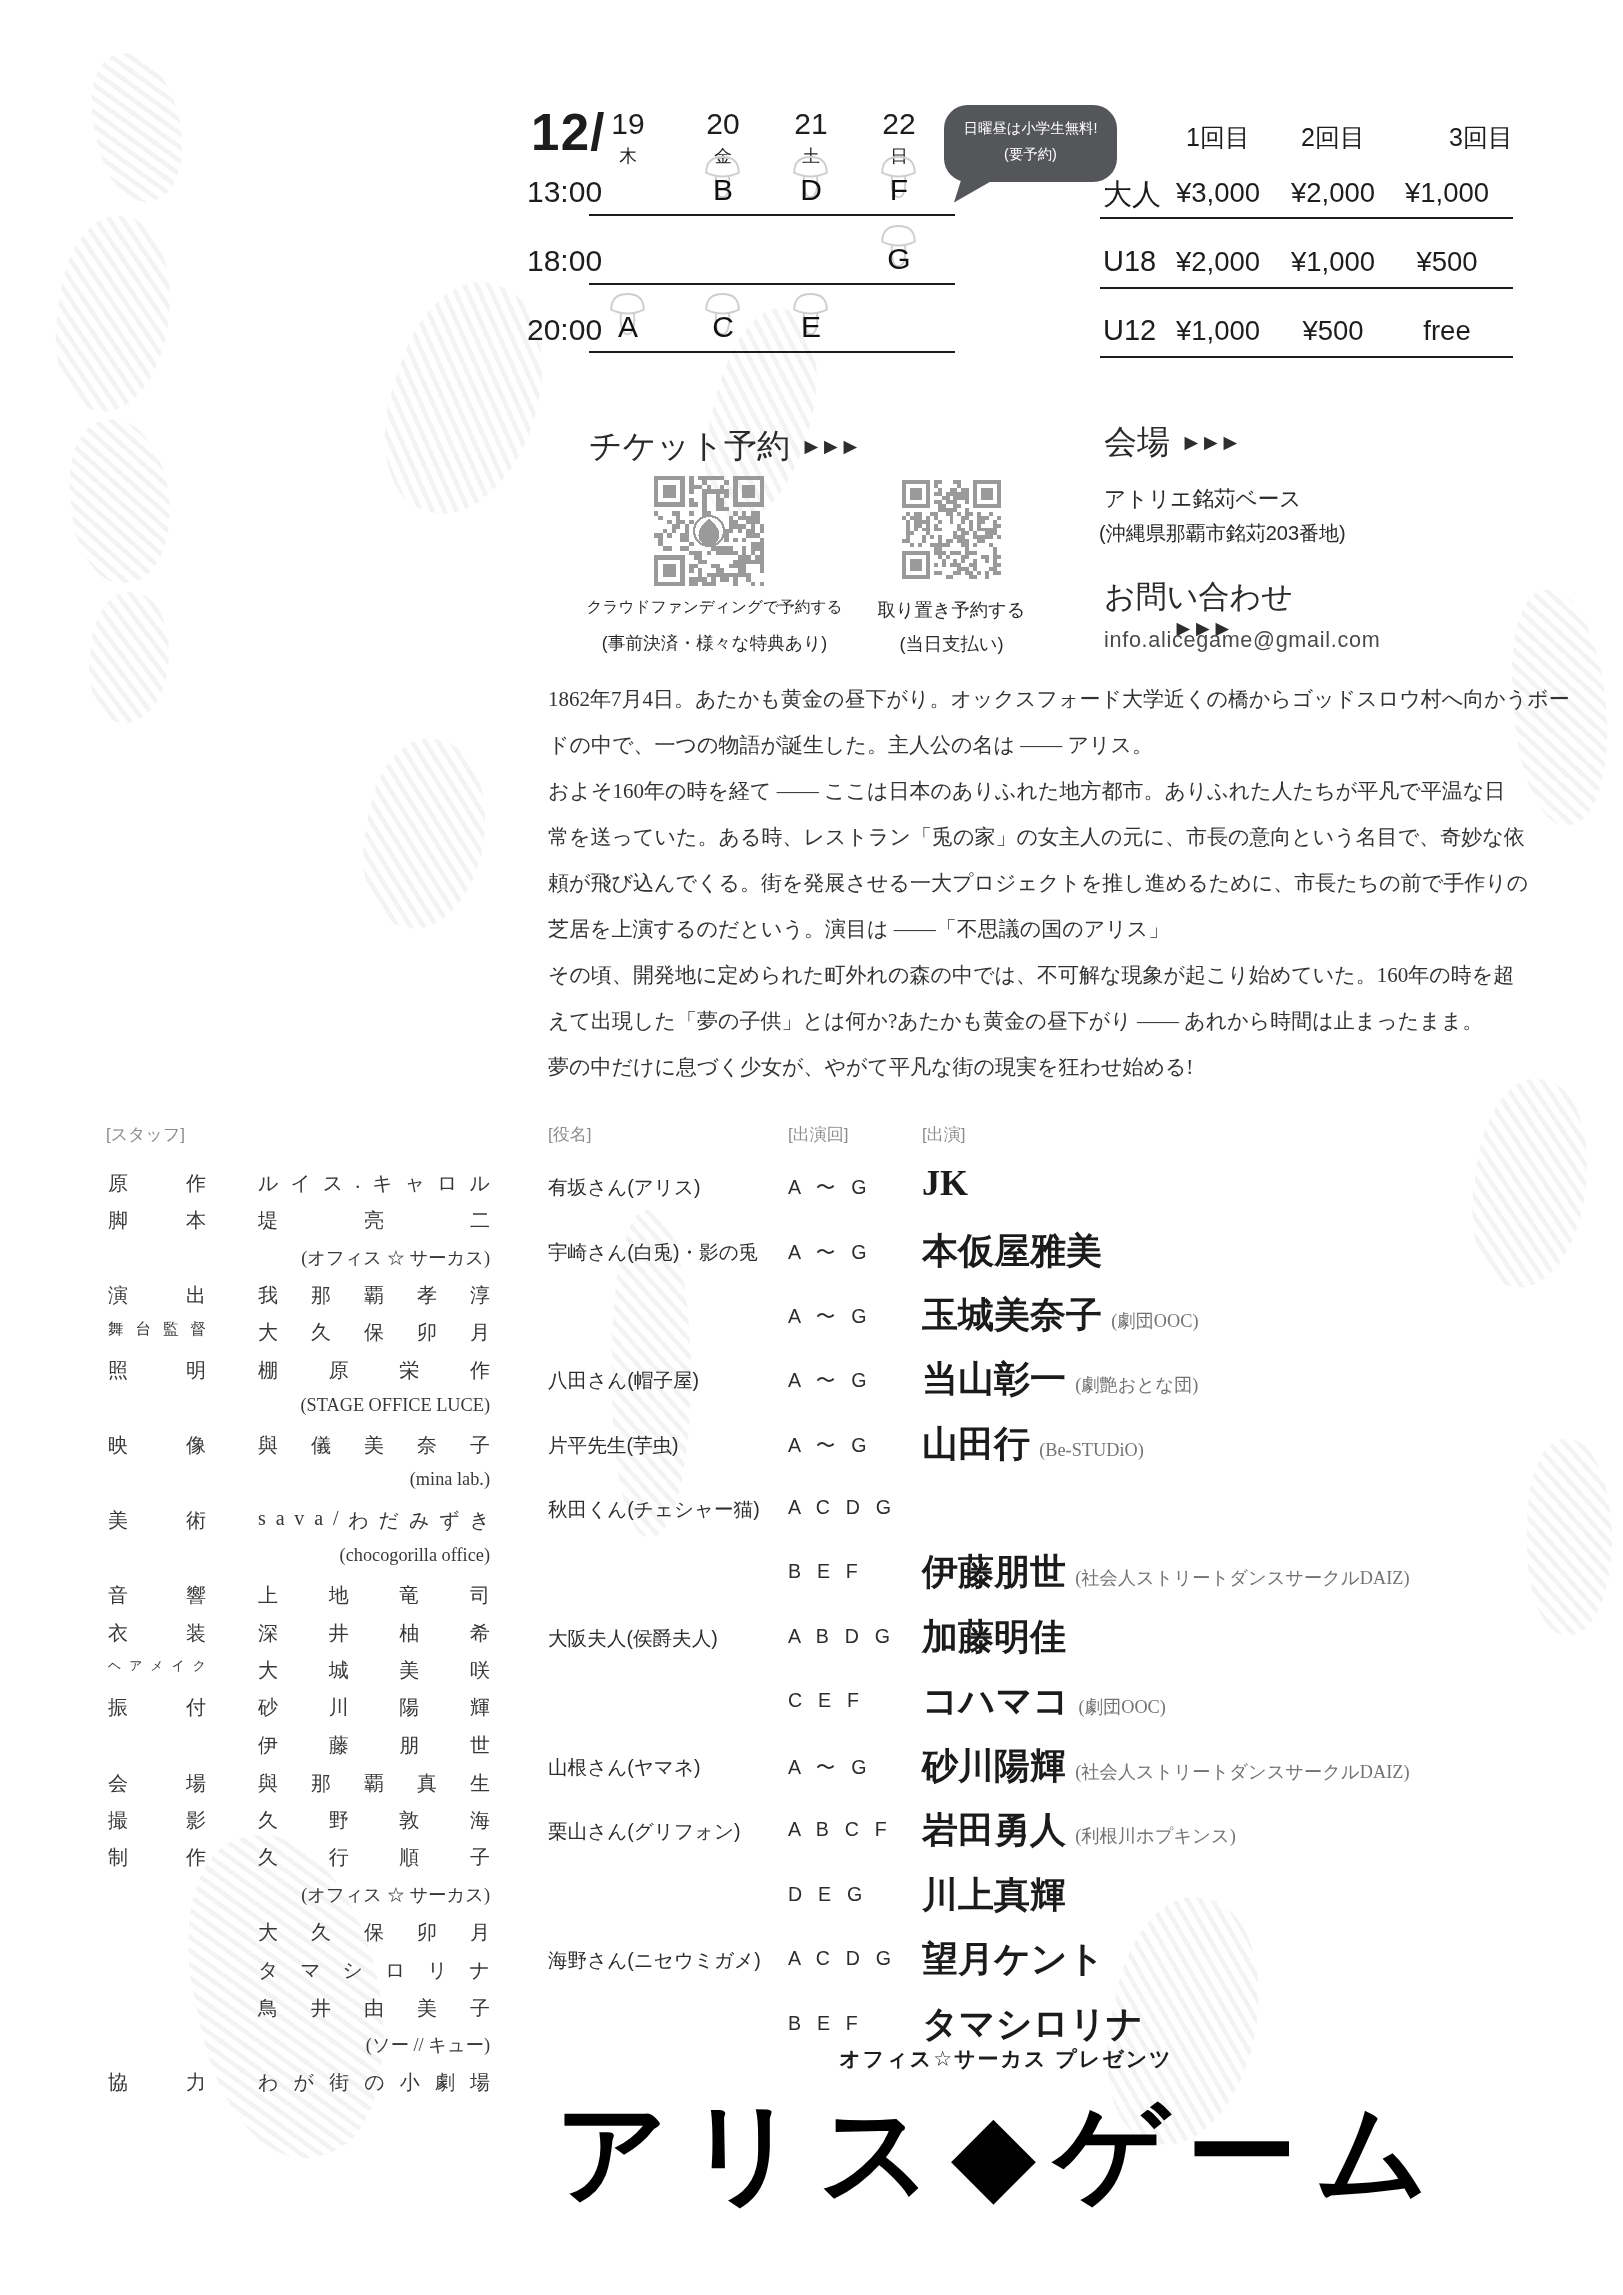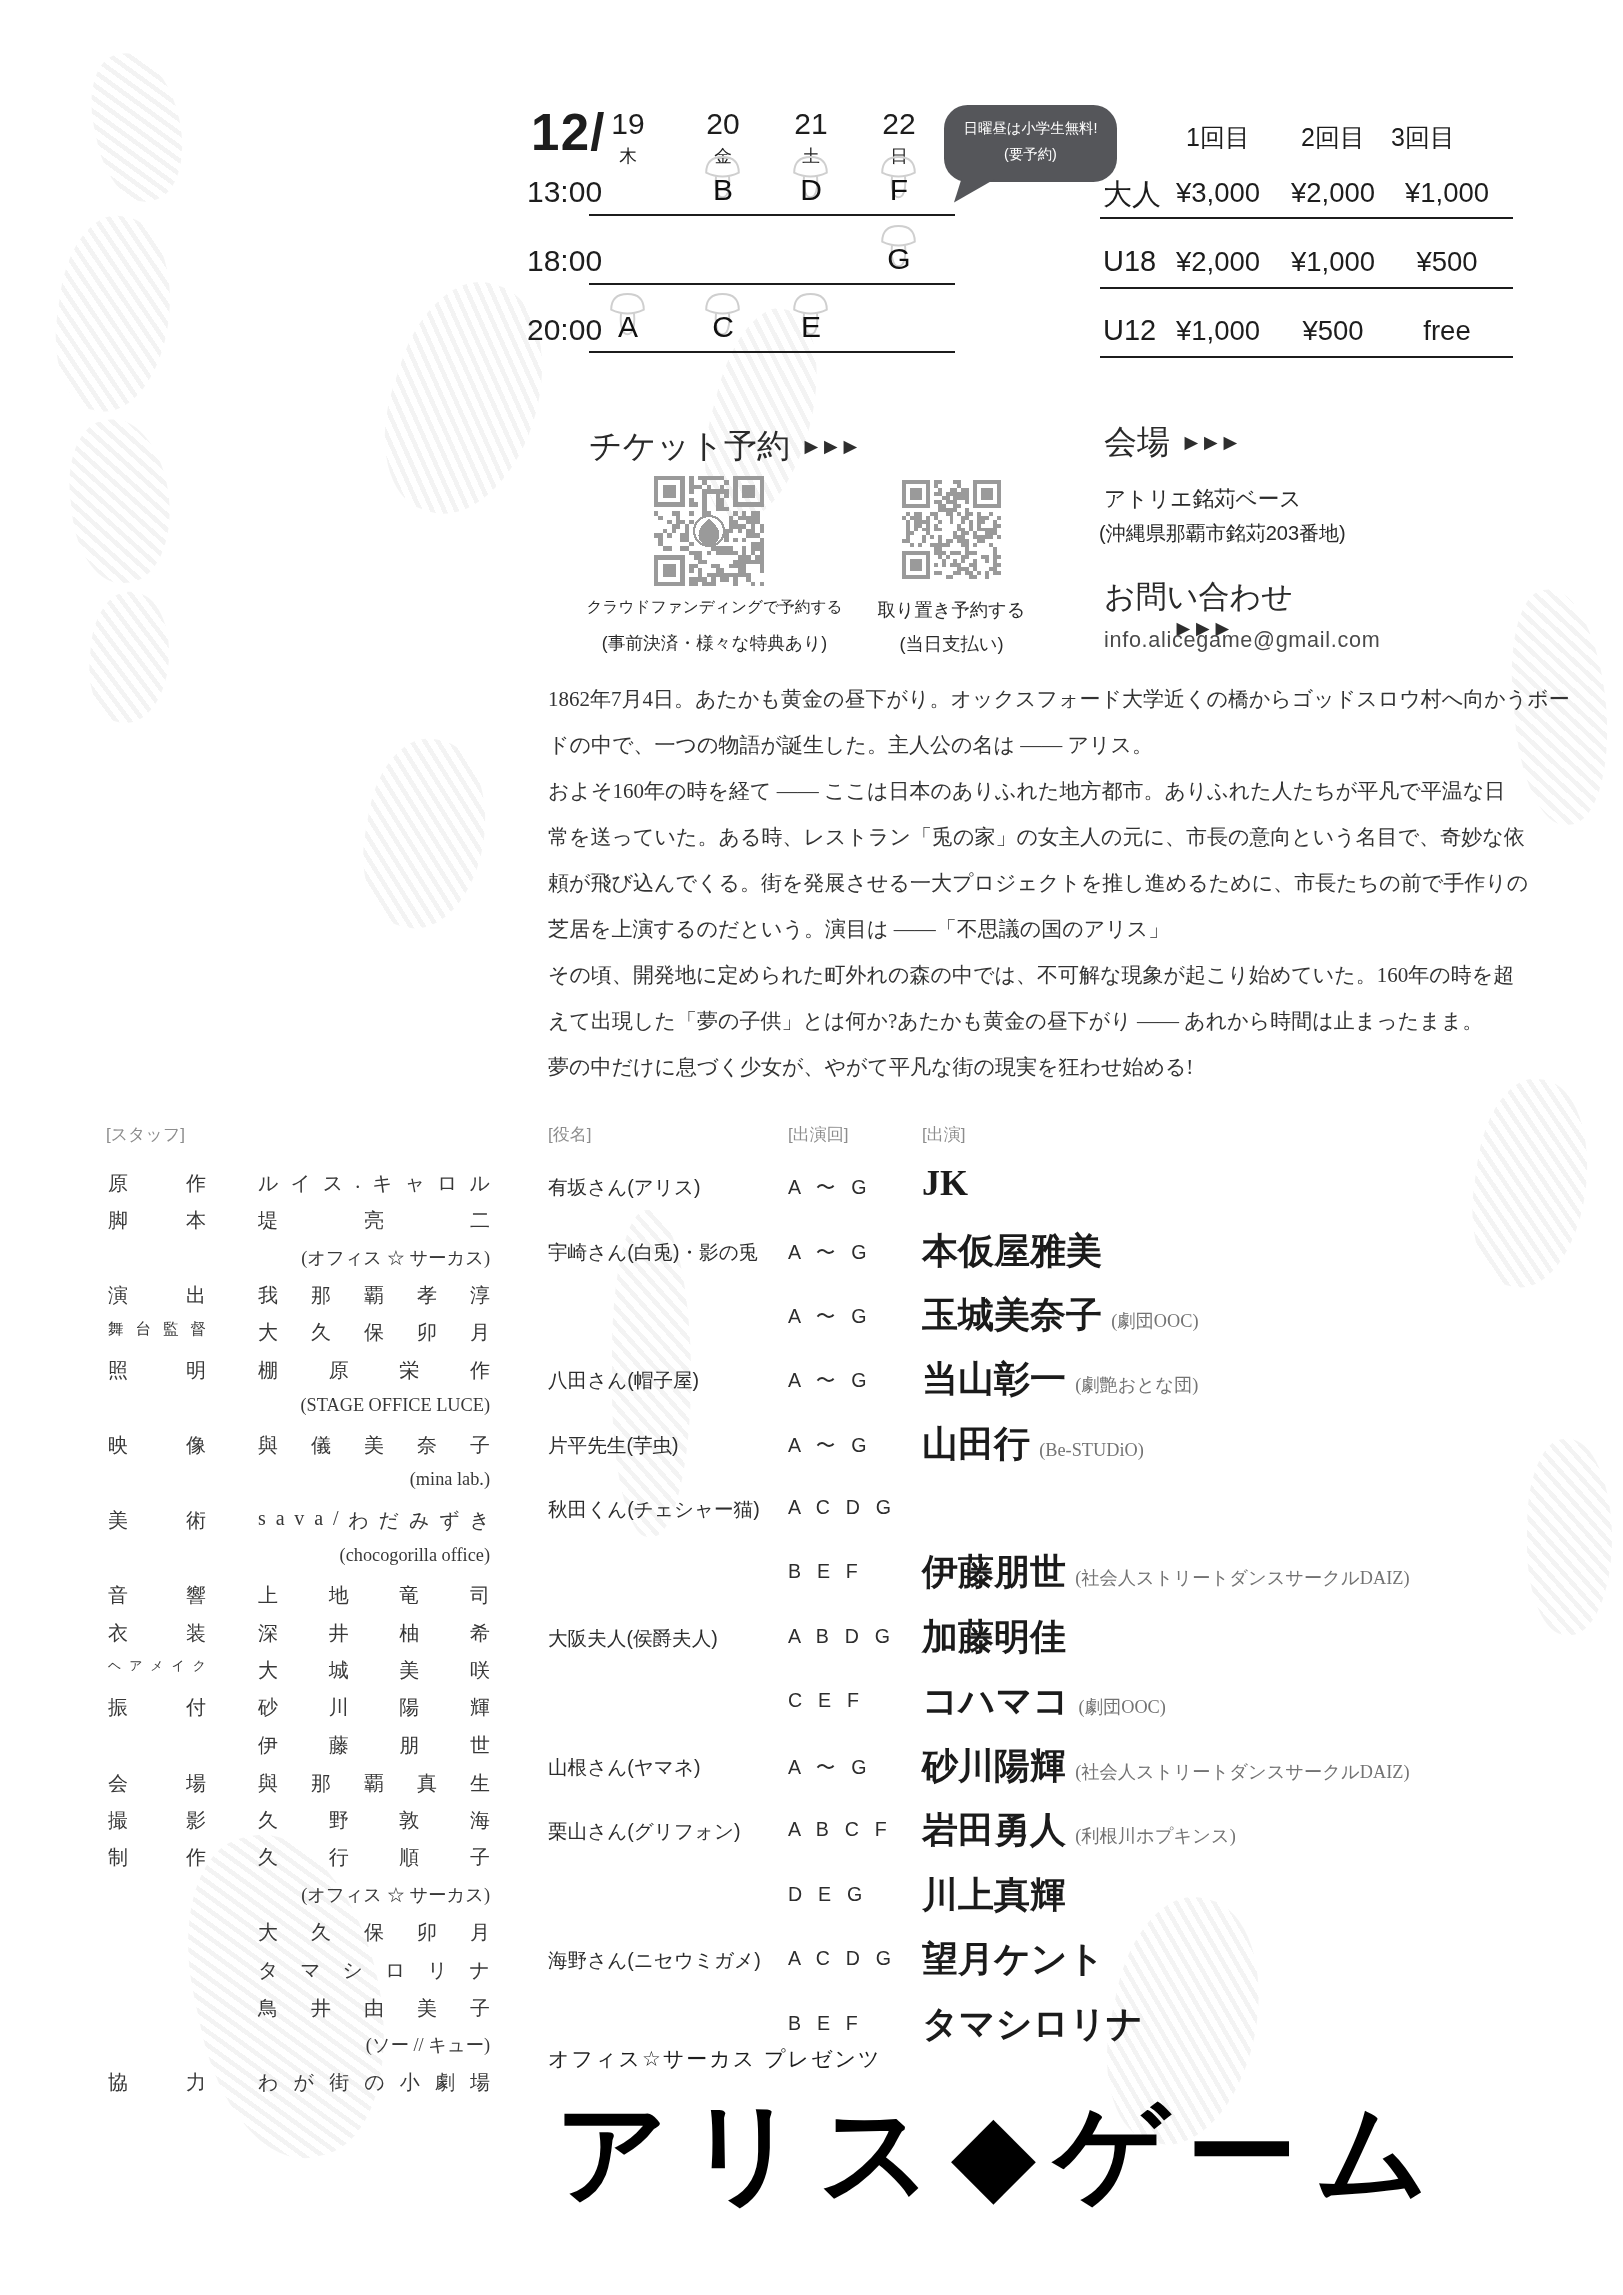--- a/index.html
+++ b/index.html
@@ -59,22 +59,22 @@
 
   
   .cast-row{position:absolute;left:548px;width:1075px;height:52px;}
   .c-role{position:absolute;left:0;top:11.8px;font-size:19.6px;color:#2d2d2d;}
   .c-shows{position:absolute;left:240px;top:11.8px;font-size:19.6px;letter-spacing:5.2px;color:#2d2d2d;}
   .c-name-wrap{position:absolute;left:374px;top:0;white-space:nowrap;
                font-family:"Liberation Serif","DejaVu Serif",serif;}
   .c-name{font-size:36px;font-weight:600;color:#1b1b1b;}
   .c-note{font-size:18.3px;margin-left:9.2px;color:#737373;}
 
-  .presents{position:absolute;left:548px;top:2045px;width:916px;text-align:left;
-            font-size:21px;font-weight:400;letter-spacing:2px;color:#1d1d1d;}
+  .presents{position:absolute;left:548px;top:2045px;width:916px;text-align:center;
+            font-size:21px;font-weight:700;letter-spacing:2px;color:#1d1d1d;}
   .main-title{position:absolute;left:555px;top:2079px;font-size:111px;font-weight:900;
             letter-spacing:18.3px;color:#000;white-space:nowrap;}
 </style>
 </head>
 <body>
 
 <div class="page">
 
   <div class="blob" style="left:95px;top:52px;width:85px;height:150px;transform:rotate(-12deg)"></div>
   <div class="blob" style="left:58px;top:216px;width:111px;height:196px;transform:rotate(8deg)"></div>
@@ -168,21 +168,21 @@
   </div>
 
   <div class="bubble">
     <div class="bubble-l1">日曜昼は小学生無料!</div>
     <div class="bubble-l2">(要予約)</div>
   </div>
   <div class="bubble-tail"></div>
 
   <div class="p-col" style="left:1218px;top:121px;">1回目</div>
   <div class="p-col" style="left:1333px;top:121px;">2回目</div>
-  <div class="p-col" style="left:1423px;top:121px;">3回目</div>
+  <div class="p-col" style="left:1481px;top:121px;">3回目</div>
 
   <div class="p-label" style="left:1103px;top:175px;text-align:right;">大人</div>
   <div class="p-val" style="left:1218px;top:177px;">¥3,000</div>
   <div class="p-val" style="left:1333px;top:177px;">¥2,000</div>
   <div class="p-val" style="left:1447px;top:177px;">¥1,000</div>
   <div class="p-line" style="top:217px;"></div>
 
   <div class="p-label" style="left:1103px;top:245px;">U18</div>
   <div class="p-val" style="left:1218px;top:246px;">¥2,000</div>
   <div class="p-val" style="left:1333px;top:246px;">¥1,000</div>

